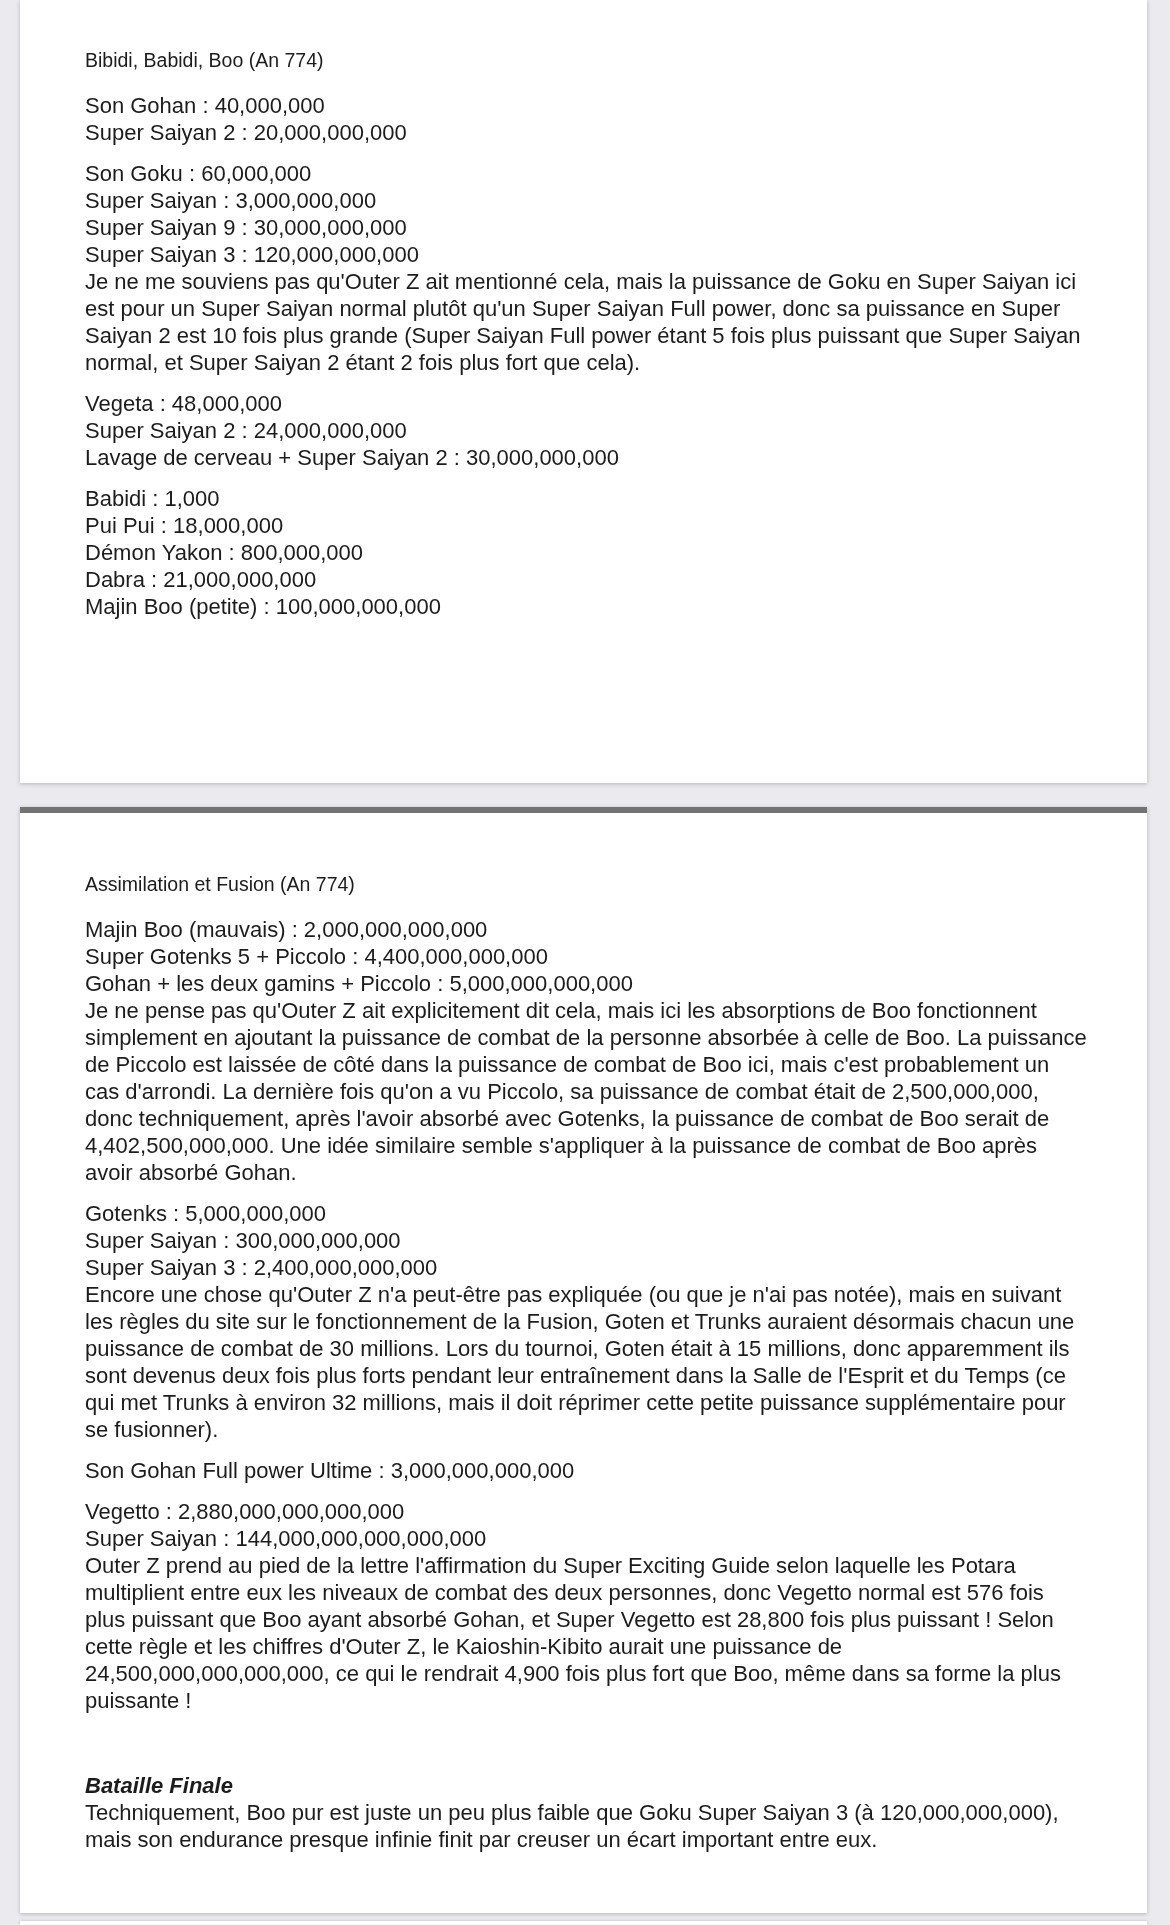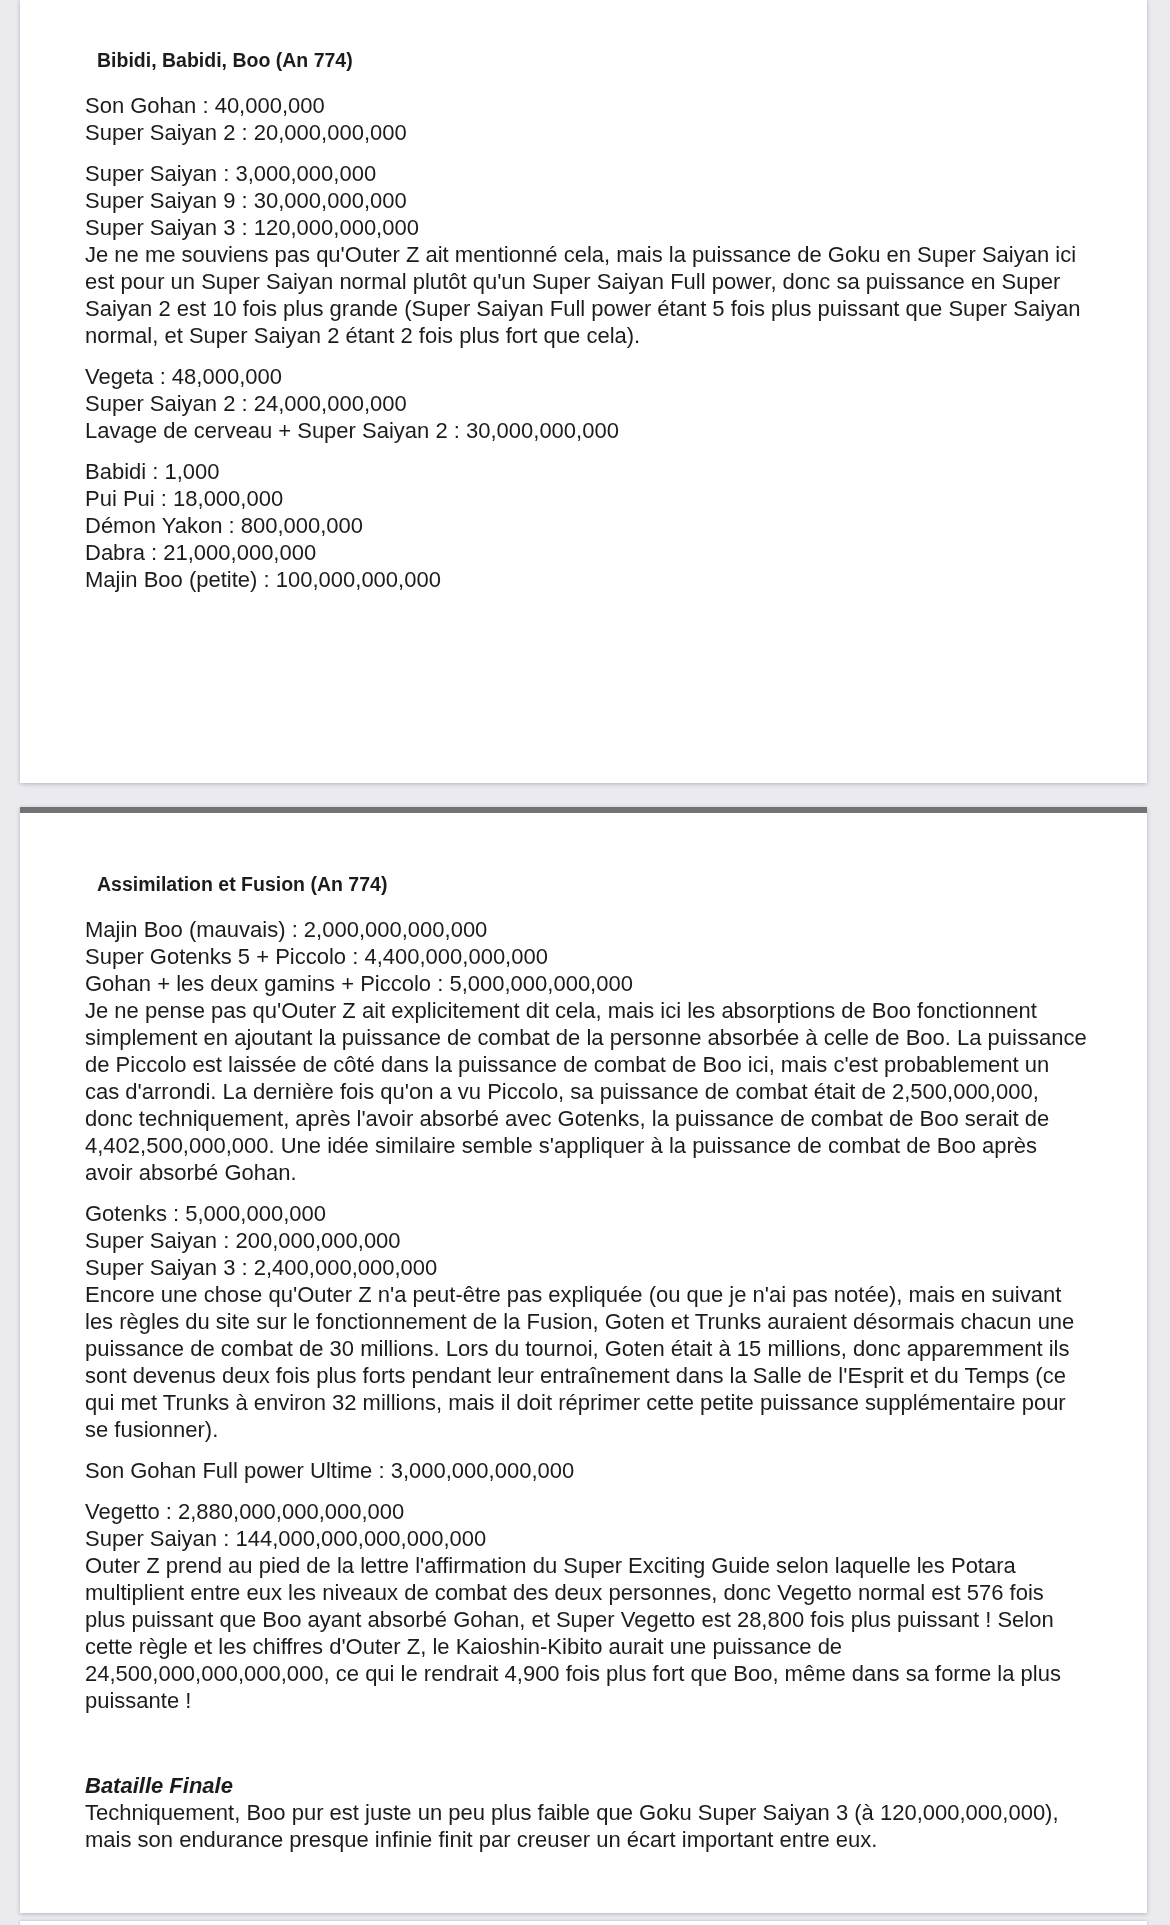--- a/index.html
+++ b/index.html
@@ -25,22 +25,22 @@
   }
   .card-bottom {
     height: 1106px;
     padding-top: 58px;
     margin-top: 24px;
     border-top: 6px solid #737373;
   }
   .section-title {
     font-size: 19.5px;
     line-height: 27px;
-    font-weight: 700;
-    margin: 0 0 18px 12px;
+    font-weight: 400;
+    margin: 0 0 18px 0;
   }
   .block { margin-top: 14px; }
   .section-title + .block { margin-top: 0; }
   .line, .note {
     font-size: 22px;
     line-height: 27px;
   }
   .subsection-title { font-weight: 700; font-style: italic; }
   .final-block { margin-top: 58px; }
   .sliver {
@@ -55,20 +55,21 @@
 
 <section class="card card-top">
   <h2 class="section-title">Bibidi, Babidi, Boo (An 774)</h2>
 
   <div class="block">
     <div class="line">Son Gohan : 40,000,000</div>
     <div class="line">Super Saiyan 2 : 20,000,000,000</div>
   </div>
 
   <div class="block">
+    <div class="line">Son Goku : 60,000,000</div>
     <div class="line">Super Saiyan : 3,000,000,000</div>
     <div class="line">Super Saiyan 9 : 30,000,000,000</div>
     <div class="line">Super Saiyan 3 : 120,000,000,000</div>
     <div class="note">Je ne me souviens pas qu'Outer Z ait mentionné cela, mais la puissance de Goku en Super Saiyan ici est pour un Super Saiyan normal plutôt qu'un Super Saiyan Full power, donc sa puissance en Super Saiyan 2 est 10 fois plus grande (Super Saiyan Full power étant 5 fois plus puissant que Super Saiyan normal, et Super Saiyan 2 étant 2 fois plus fort que cela).</div>
   </div>
 
   <div class="block">
     <div class="line">Vegeta : 48,000,000</div>
     <div class="line">Super Saiyan 2 : 24,000,000,000</div>
     <div class="line">Lavage de cerveau + Super Saiyan 2 : 30,000,000,000</div>
@@ -88,21 +89,21 @@
 
   <div class="block">
     <div class="line">Majin Boo (mauvais) : 2,000,000,000,000</div>
     <div class="line">Super Gotenks 5 + Piccolo : 4,400,000,000,000</div>
     <div class="line">Gohan + les deux gamins + Piccolo : 5,000,000,000,000</div>
     <div class="note">Je ne pense pas qu'Outer Z ait explicitement dit cela, mais ici les absorptions de Boo fonctionnent simplement en ajoutant la puissance de combat de la personne absorbée à celle de Boo. La puissance de Piccolo est laissée de côté dans la puissance de combat de Boo ici, mais c'est probablement un cas d'arrondi. La dernière fois qu'on a vu Piccolo, sa puissance de combat était de 2,500,000,000, donc techniquement, après l'avoir absorbé avec Gotenks, la puissance de combat de Boo serait de 4,402,500,000,000. Une idée similaire semble s'appliquer à la puissance de combat de Boo après avoir absorbé Gohan.</div>
   </div>
 
   <div class="block">
     <div class="line">Gotenks : 5,000,000,000</div>
-    <div class="line">Super Saiyan : 200,000,000,000</div>
+    <div class="line">Super Saiyan : 300,000,000,000</div>
     <div class="line">Super Saiyan 3 : 2,400,000,000,000</div>
     <div class="note">Encore une chose qu'Outer Z n'a peut-être pas expliquée (ou que je n'ai pas notée), mais en suivant les règles du site sur le fonctionnement de la Fusion, Goten et Trunks auraient désormais chacun une puissance de combat de 30 millions. Lors du tournoi, Goten était à 15 millions, donc apparemment ils sont devenus deux fois plus forts pendant leur entraînement dans la Salle de l'Esprit et du Temps (ce qui met Trunks à environ 32 millions, mais il doit réprimer cette petite puissance supplémentaire pour se fusionner).</div>
   </div>
 
   <div class="block">
     <div class="line">Son Gohan Full power Ultime : 3,000,000,000,000</div>
   </div>
 
   <div class="block">
     <div class="line">Vegetto : 2,880,000,000,000,000</div>

